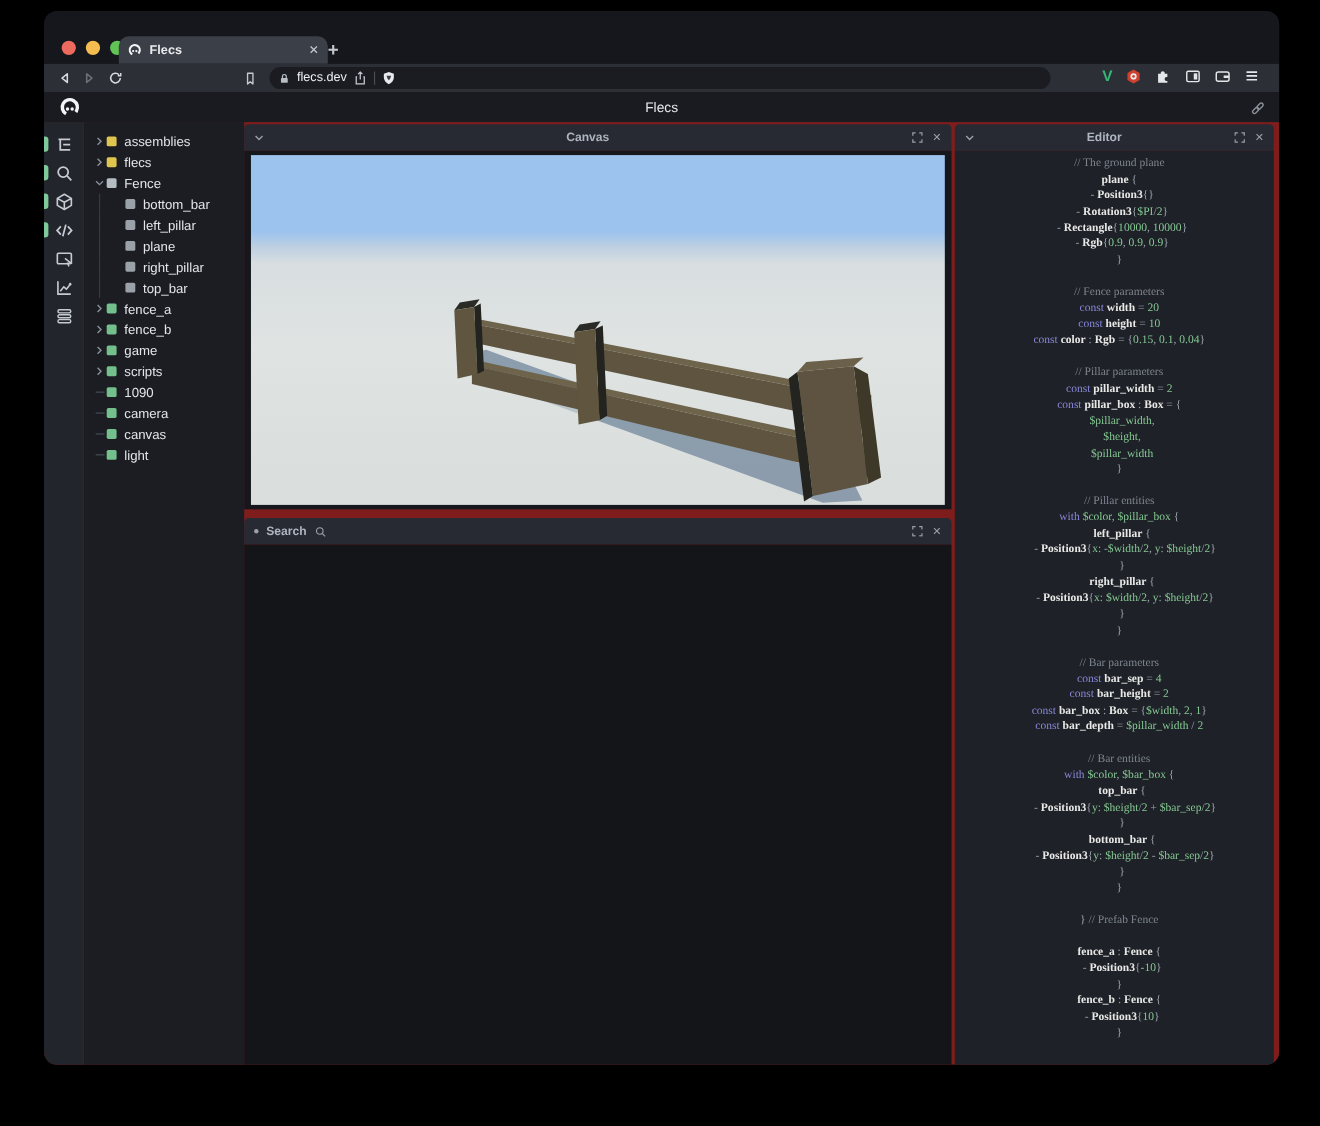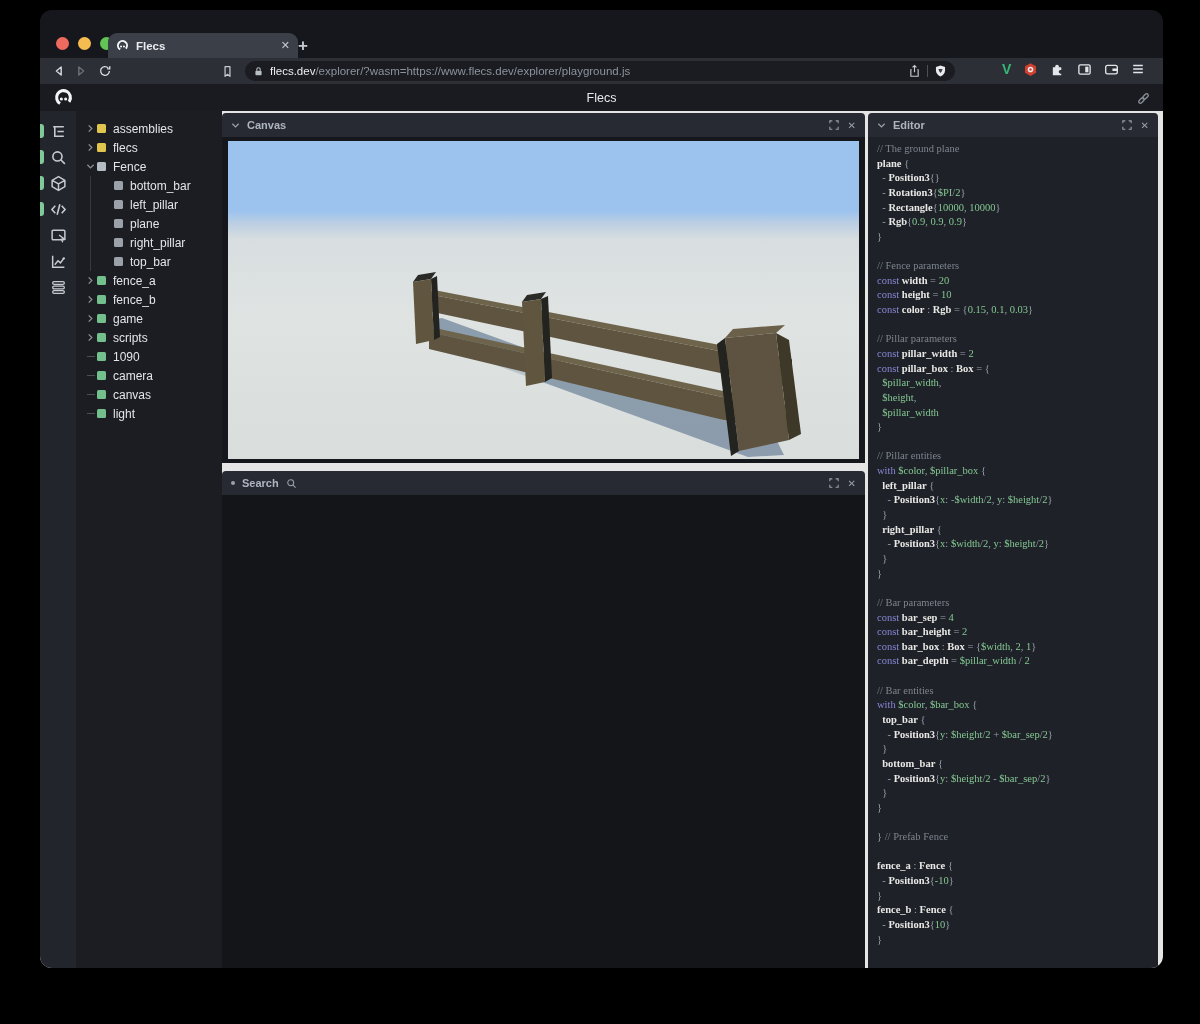--- a/index.html
+++ b/index.html
@@ -27,21 +27,21 @@
   .url-right{display:flex;align-items:center;gap:6px;margin-left:6px;}
   .ext{position:absolute;top:3px;display:flex;align-items:center;gap:12px;left:962px;}
   .vlogo{color:#35b877;font-weight:bold;font-size:14px;font-family:"Liberation Sans",sans-serif;}
   .sep{width:1px;height:12px;background:#4a4f58;}
   
   .apphead{height:28px;background:#191b20;position:relative;display:flex;align-items:center;border-bottom:1px solid #23262c;}
   .applogo{position:absolute;left:14px;top:4px;}
   .apptitle{width:100%;text-align:center;color:#e6e8ec;font-size:12.5px;}
   .linkic{position:absolute;right:12px;top:7px;}
   
-  .main{position:absolute;top:101px;bottom:0;left:0;right:0;background:#e5e5e5;display:flex;}
+  .main{position:absolute;top:101px;bottom:0;left:0;right:0;background:#7f1d1d;display:flex;text-align:center;}
   .iconbar{width:36px;background:#22252b;position:relative;padding-top:7px;box-sizing:border-box;}
   .sideicon{width:36px;height:26px;display:flex;align-items:center;justify-content:center;position:relative;}
   .sideicon .pill{position:absolute;left:0;top:6px;width:4px;height:14px;border-radius:0 3px 3px 0;background:#7fc99b;}
   .treepanel{width:146px;background:#1b1d23;padding-top:8px;box-sizing:border-box;overflow:hidden;}
   .titem{height:19px;display:flex;align-items:center;padding-left:8px;position:relative;cursor:default;}
   .titem .arrow{width:13px;display:flex;align-items:center;justify-content:center;color:#8a9099;}
   .titem .dash{width:8px;height:1.5px;background:#4a5059;}
   .titem .sq{width:9px;height:9px;border-radius:1.5px;margin-right:7px;flex:none;}
   .titem .lbl{color:#e2e5e9;font-size:12px;white-space:nowrap;}
   .titem.d1{padding-left:25px;}
@@ -115,21 +115,20 @@
         </svg>
     </span>
     <div class="urlbar">
       <span style="margin-right:6px;">
         <svg width="11" height="11" viewBox="0 0 16 16">
             <rect x="3.5" y="7" width="9" height="6.5" rx="1.2" fill="#b9bec6"></rect>
             <path d="M5.5 7V5a2.5 2.5 0 0 1 5 0v2" fill="none" stroke="#b9bec6" stroke-width="1.6"></path>
           </svg>
       </span>
       <span class="host">flecs.dev</span>
-        <span class="rest">/explorer/?wasm=https://www.flecs.dev/explorer/playground.js</span>
       <span class="url-right">
         <span>
           <svg width="13" height="14" viewBox="0 0 16 16">
               <path d="M4.5 6.5h-1v8h9v-8h-1" fill="none" stroke="#c6cbd3" stroke-width="1.4"></path>
               <path d="M8 9.5V1.5M5.6 3.6 8 1.2l2.4 2.4" fill="none" stroke="#c6cbd3" stroke-width="1.4"></path>
             </svg>
         </span>
         <span class="sep"></span>
         <span>
           <svg width="13" height="14" viewBox="0 0 16 16">
@@ -462,21 +461,21 @@
           <div class="cl"><span class="tk-b">plane</span><span class="tk-p"> {</span></div>
           <div class="cl"><span class="tk-p">  - </span><span class="tk-b">Position3</span><span class="tk-p">{}</span></div>
           <div class="cl"><span class="tk-p">  - </span><span class="tk-b">Rotation3</span><span class="tk-p">{</span><span class="tk-g">$PI</span><span class="tk-p">/</span><span class="tk-g">2</span><span class="tk-p">}</span></div>
           <div class="cl"><span class="tk-p">  - </span><span class="tk-b">Rectangle</span><span class="tk-p">{</span><span class="tk-g">10000</span><span class="tk-p">, </span><span class="tk-g">10000</span><span class="tk-p">}</span></div>
           <div class="cl"><span class="tk-p">  - </span><span class="tk-b">Rgb</span><span class="tk-p">{</span><span class="tk-g">0.9</span><span class="tk-p">, </span><span class="tk-g">0.9</span><span class="tk-p">, </span><span class="tk-g">0.9</span><span class="tk-p">}</span></div>
           <div class="cl"><span class="tk-p">}</span></div>
           <div class="cl">&nbsp;</div>
           <div class="cl"><span class="tk-c">// Fence parameters</span></div>
           <div class="cl"><span class="tk-k">const </span><span class="tk-b">width</span><span class="tk-p"> = </span><span class="tk-g">20</span></div>
           <div class="cl"><span class="tk-k">const </span><span class="tk-b">height</span><span class="tk-p"> = </span><span class="tk-g">10</span></div>
-          <div class="cl"><span class="tk-k">const </span><span class="tk-b">color</span><span class="tk-p"> : </span><span class="tk-b">Rgb</span><span class="tk-p"> = {</span><span class="tk-g">0.15</span><span class="tk-p">, </span><span class="tk-g">0.1</span><span class="tk-p">, </span><span class="tk-g">0.03</span><span class="tk-p">}</span></div>
+          <div class="cl"><span class="tk-k">const </span><span class="tk-b">color</span><span class="tk-p"> : </span><span class="tk-b">Rgb</span><span class="tk-p"> = {</span><span class="tk-g">0.15</span><span class="tk-p">, </span><span class="tk-g">0.1</span><span class="tk-p">, </span><span class="tk-g">0.04</span><span class="tk-p">}</span></div>
           <div class="cl">&nbsp;</div>
           <div class="cl"><span class="tk-c">// Pillar parameters</span></div>
           <div class="cl"><span class="tk-k">const </span><span class="tk-b">pillar_width</span><span class="tk-p"> = </span><span class="tk-g">2</span></div>
           <div class="cl"><span class="tk-k">const </span><span class="tk-b">pillar_box</span><span class="tk-p"> : </span><span class="tk-b">Box</span><span class="tk-p"> = {</span></div>
           <div class="cl"><span class="tk-g">  $pillar_width</span><span class="tk-p">,</span></div>
           <div class="cl"><span class="tk-g">  $height</span><span class="tk-p">,</span></div>
           <div class="cl"><span class="tk-g">  $pillar_width</span></div>
           <div class="cl"><span class="tk-p">}</span></div>
           <div class="cl">&nbsp;</div>
           <div class="cl"><span class="tk-c">// Pillar entities</span></div>

